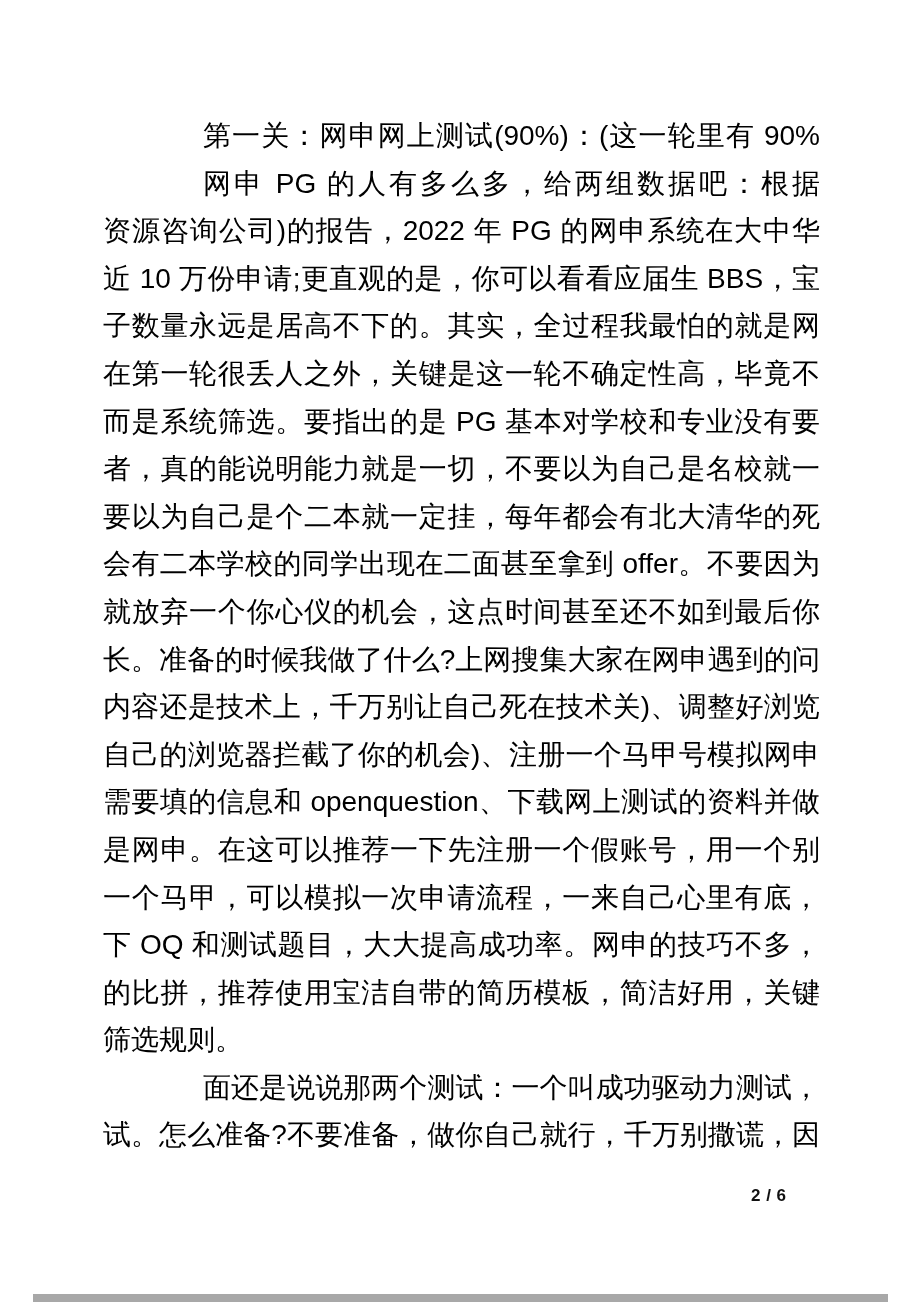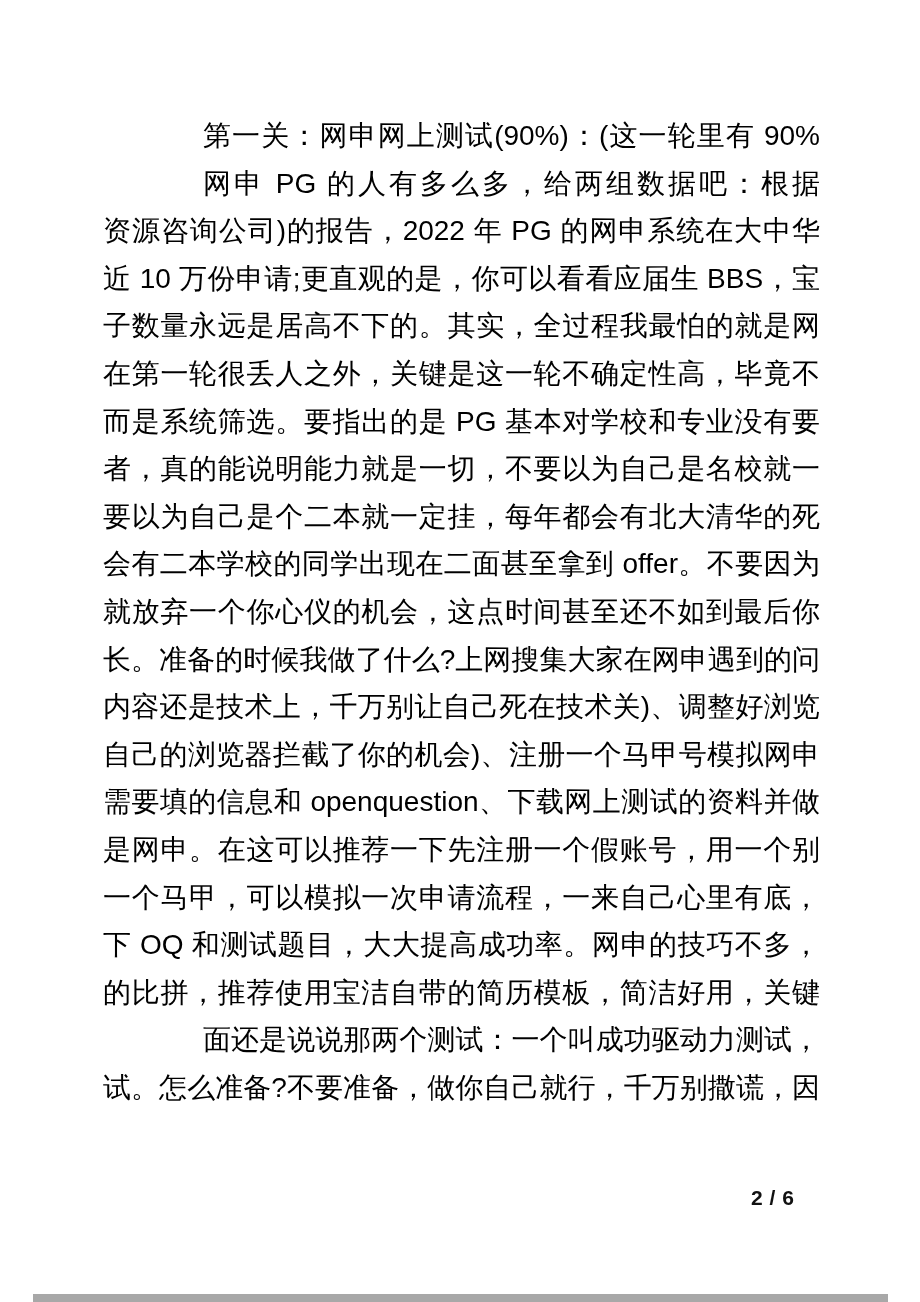--- a/index.html
+++ b/index.html
@@ -29,21 +29,21 @@
   }
   
   .j { text-align: justify; text-align-last: justify; }
   
   .pl { text-align: left; text-align-last: left; }
   
   .indent { text-indent: 100px; }
   .pagenum {
     position: absolute;
     left: 751px; top: 1186px;
-    font-size: 21px;
+    font-size: 17px;
     font-weight: bold;
     color: #111111;
     letter-spacing: 0.5px;
   }
   .page-gap-bar {
     position: absolute;
     left: 33px; top: 1294px;
     width: 855px; height: 8px;
     background: #a8a8a8;
   }
@@ -66,20 +66,21 @@
     <div class="line j">会有二本学校的同学出现在二面甚至拿到 offer。不要因为网申耗时，</div>
     <div class="line j">就放弃一个你心仪的机会，这点时间甚至还不如到最后你后悔的时间</div>
     <div class="line j">长。准备的时候我做了什么?上网搜集大家在网申遇到的问题(无论是</div>
     <div class="line j">内容还是技术上，千万别让自己死在技术关)、调整好浏览器(不要让</div>
     <div class="line j">自己的浏览器拦截了你的机会)、注册一个马甲号模拟网申一次看看</div>
     <div class="line j">需要填的信息和 openquestion、下载网上测试的资料并做熟，最后就</div>
     <div class="line j">是网申。在这可以推荐一下先注册一个假账号，用一个别的邮箱注册</div>
     <div class="line j">一个马甲，可以模拟一次申请流程，一来自己心里有底，二来可以记</div>
     <div class="line j">下 OQ 和测试题目，大大提高成功率。网申的技巧不多，就是硬实力</div>
     <div class="line j">的比拼，推荐使用宝洁自带的简历模板，简洁好用，关键是符合系统</div>
+    <div class="line pl">筛选规则。</div>
     <div class="line j indent">面还是说说那两个测试：一个叫成功驱动力测试，俗称性格测</div>
     <div class="line j">试。怎么准备?不要准备，做你自己就行，千万别撒谎，因为测试的</div>
   </div>
 
   <div class="pagenum">2 / 6</div>
 
   <div class="page-gap-bar"></div>
 
 </div>
 

